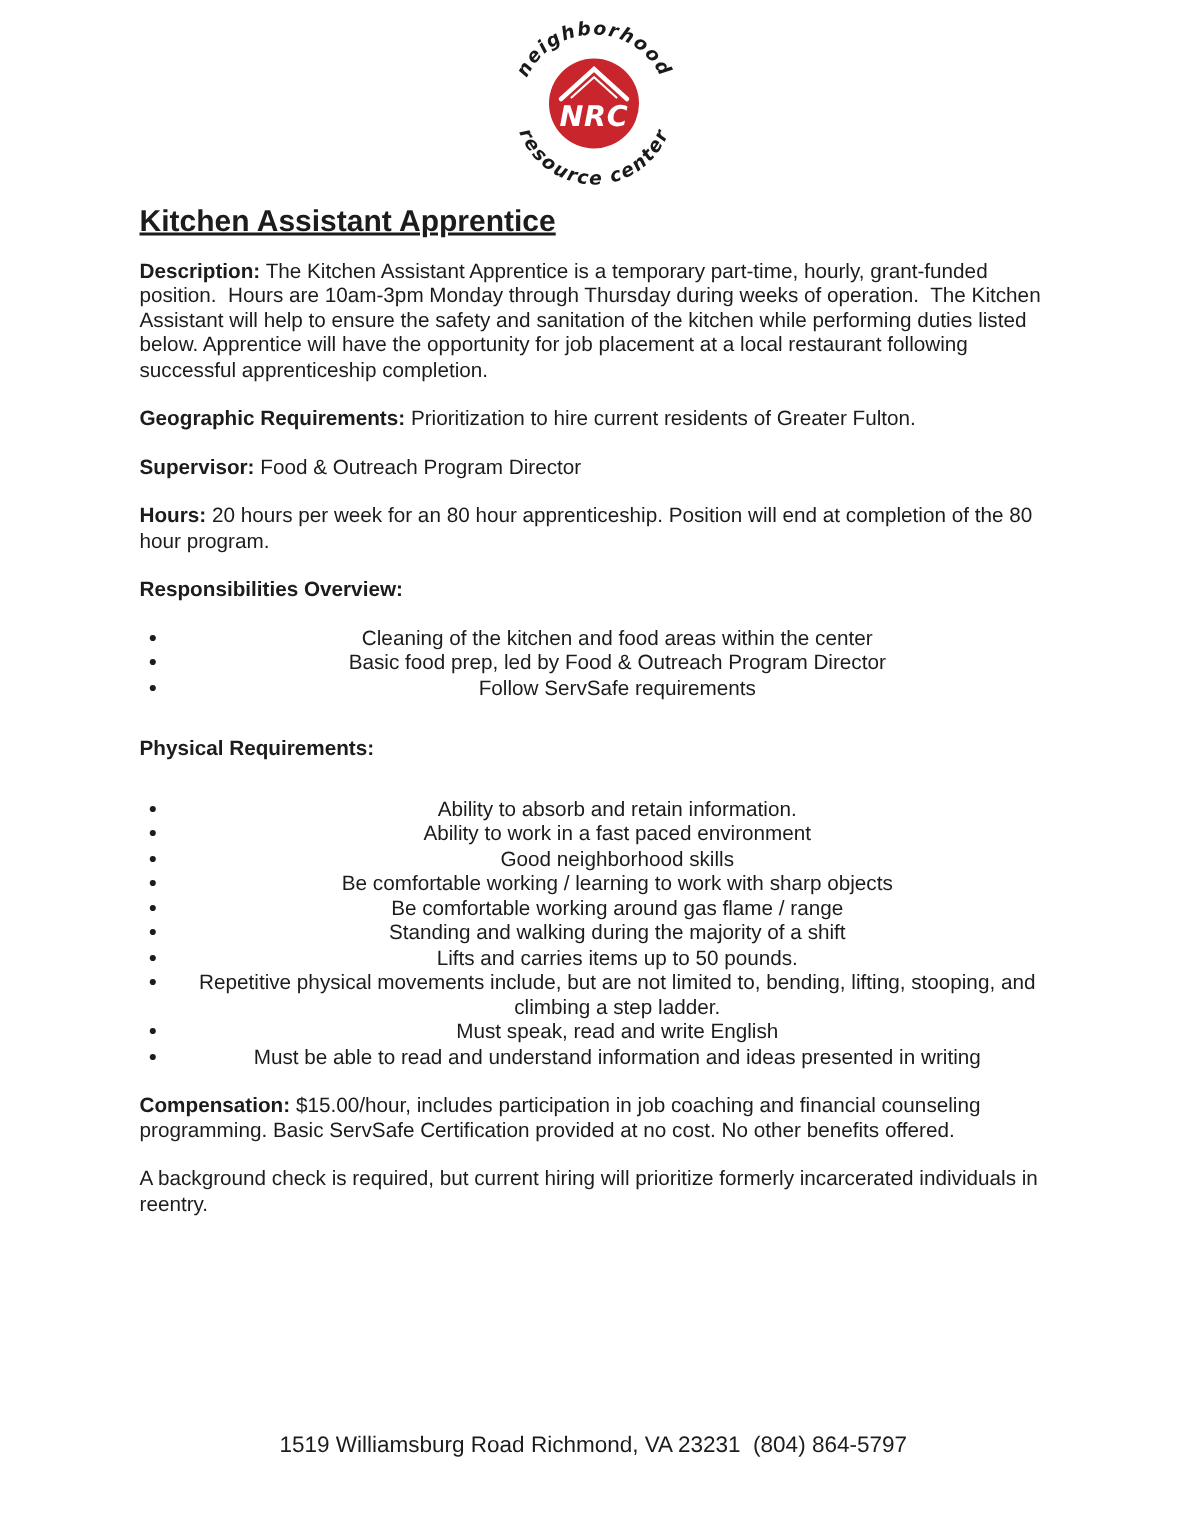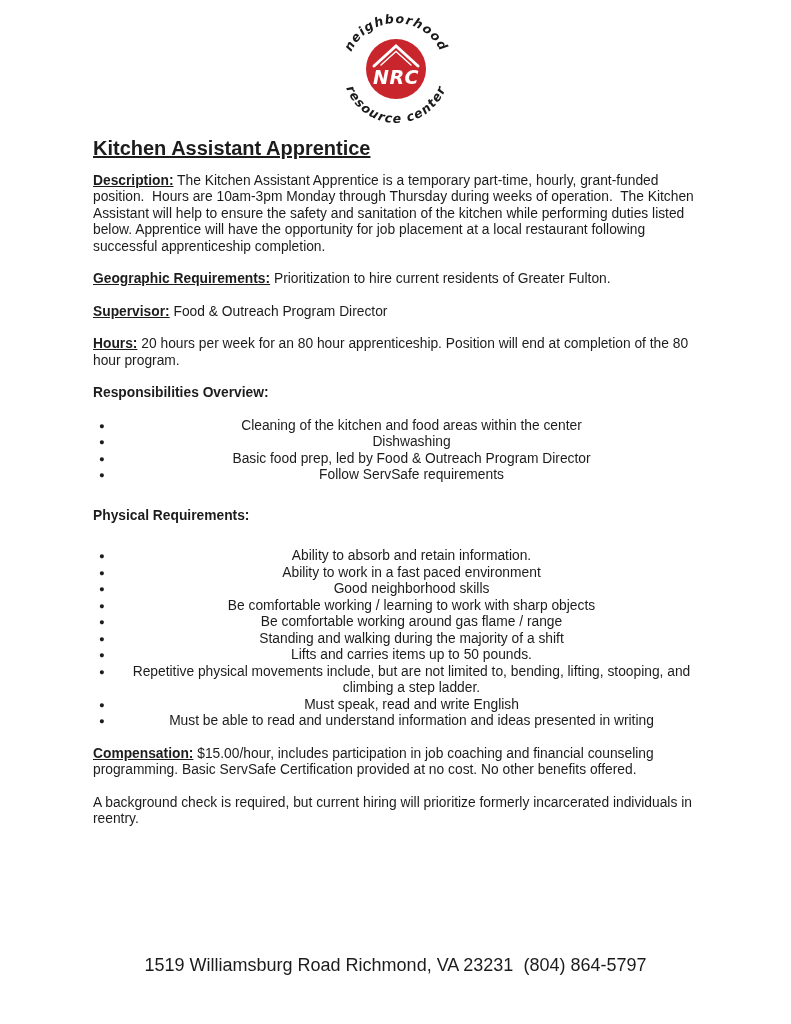--- a/index.html
+++ b/index.html
@@ -29,21 +29,21 @@
   .title {
     font-size: 20px;
     font-weight: bold;
     text-decoration: underline;
     margin: 0 0 16px 0;
   }
   .para {
     margin: 0 0 16px 0;
     white-space: pre-wrap;
   }
-  .para b { font-weight: bold; text-decoration: underline; }
+  .para b { font-weight: bold; }
   .heading {
     font-weight: bold;
     margin: 0 0 16px 0;
   }
   .heading.big-gap-above { margin-top: 24px; }
   .heading.big-gap-below { margin-bottom: 24px; }
   ul.bullets {
     list-style: none;
     margin: 0 0 16px 0;
     padding: 0;
@@ -64,21 +64,21 @@
   a.email-link {
     color: #1155cc;
     text-decoration: underline;
     cursor: pointer;
   }
   .footer {
     position: absolute;
     left: 0; right: 0;
     top: 955px;
     text-align: center;
-    font-size: 18px;
+    font-size: 15px;
     white-space: pre;
     color: #1c1c1c;
   }
   .arc-text {
     font-family: "DejaVu Sans", sans-serif;
     font-style: italic;
     font-weight: bold;
   }
 </style>
 </head>
@@ -114,21 +114,20 @@
     <p class="para"><b>Geographic Requirements:</b><span> Prioritization to hire current residents of Greater Fulton.</span></p>
 
     <p class="para"><b>Supervisor:</b><span> Food &amp; Outreach Program Director</span></p>
 
     <p class="para"><b>Hours:</b><span> 20 hours per week for an 80 hour apprenticeship. Position will end at completion of the 80 hour program.</span></p>
 
     <div class="heading">Responsibilities Overview:</div>
 
     <ul class="bullets extra-mb">
       <li>Cleaning of the kitchen and food areas within the center</li>
-      <li>Dishwashing</li>
       <li>Basic food prep, led by Food &amp; Outreach Program Director</li>
       <li>Follow ServSafe requirements</li>
     </ul>
 
     <div class="heading big-gap-above big-gap-below">Physical Requirements:</div>
 
     <ul class="bullets">
       <li>Ability to absorb and retain information.</li>
       <li>Ability to work in a fast paced environment</li>
       <li>Good neighborhood skills</li>

